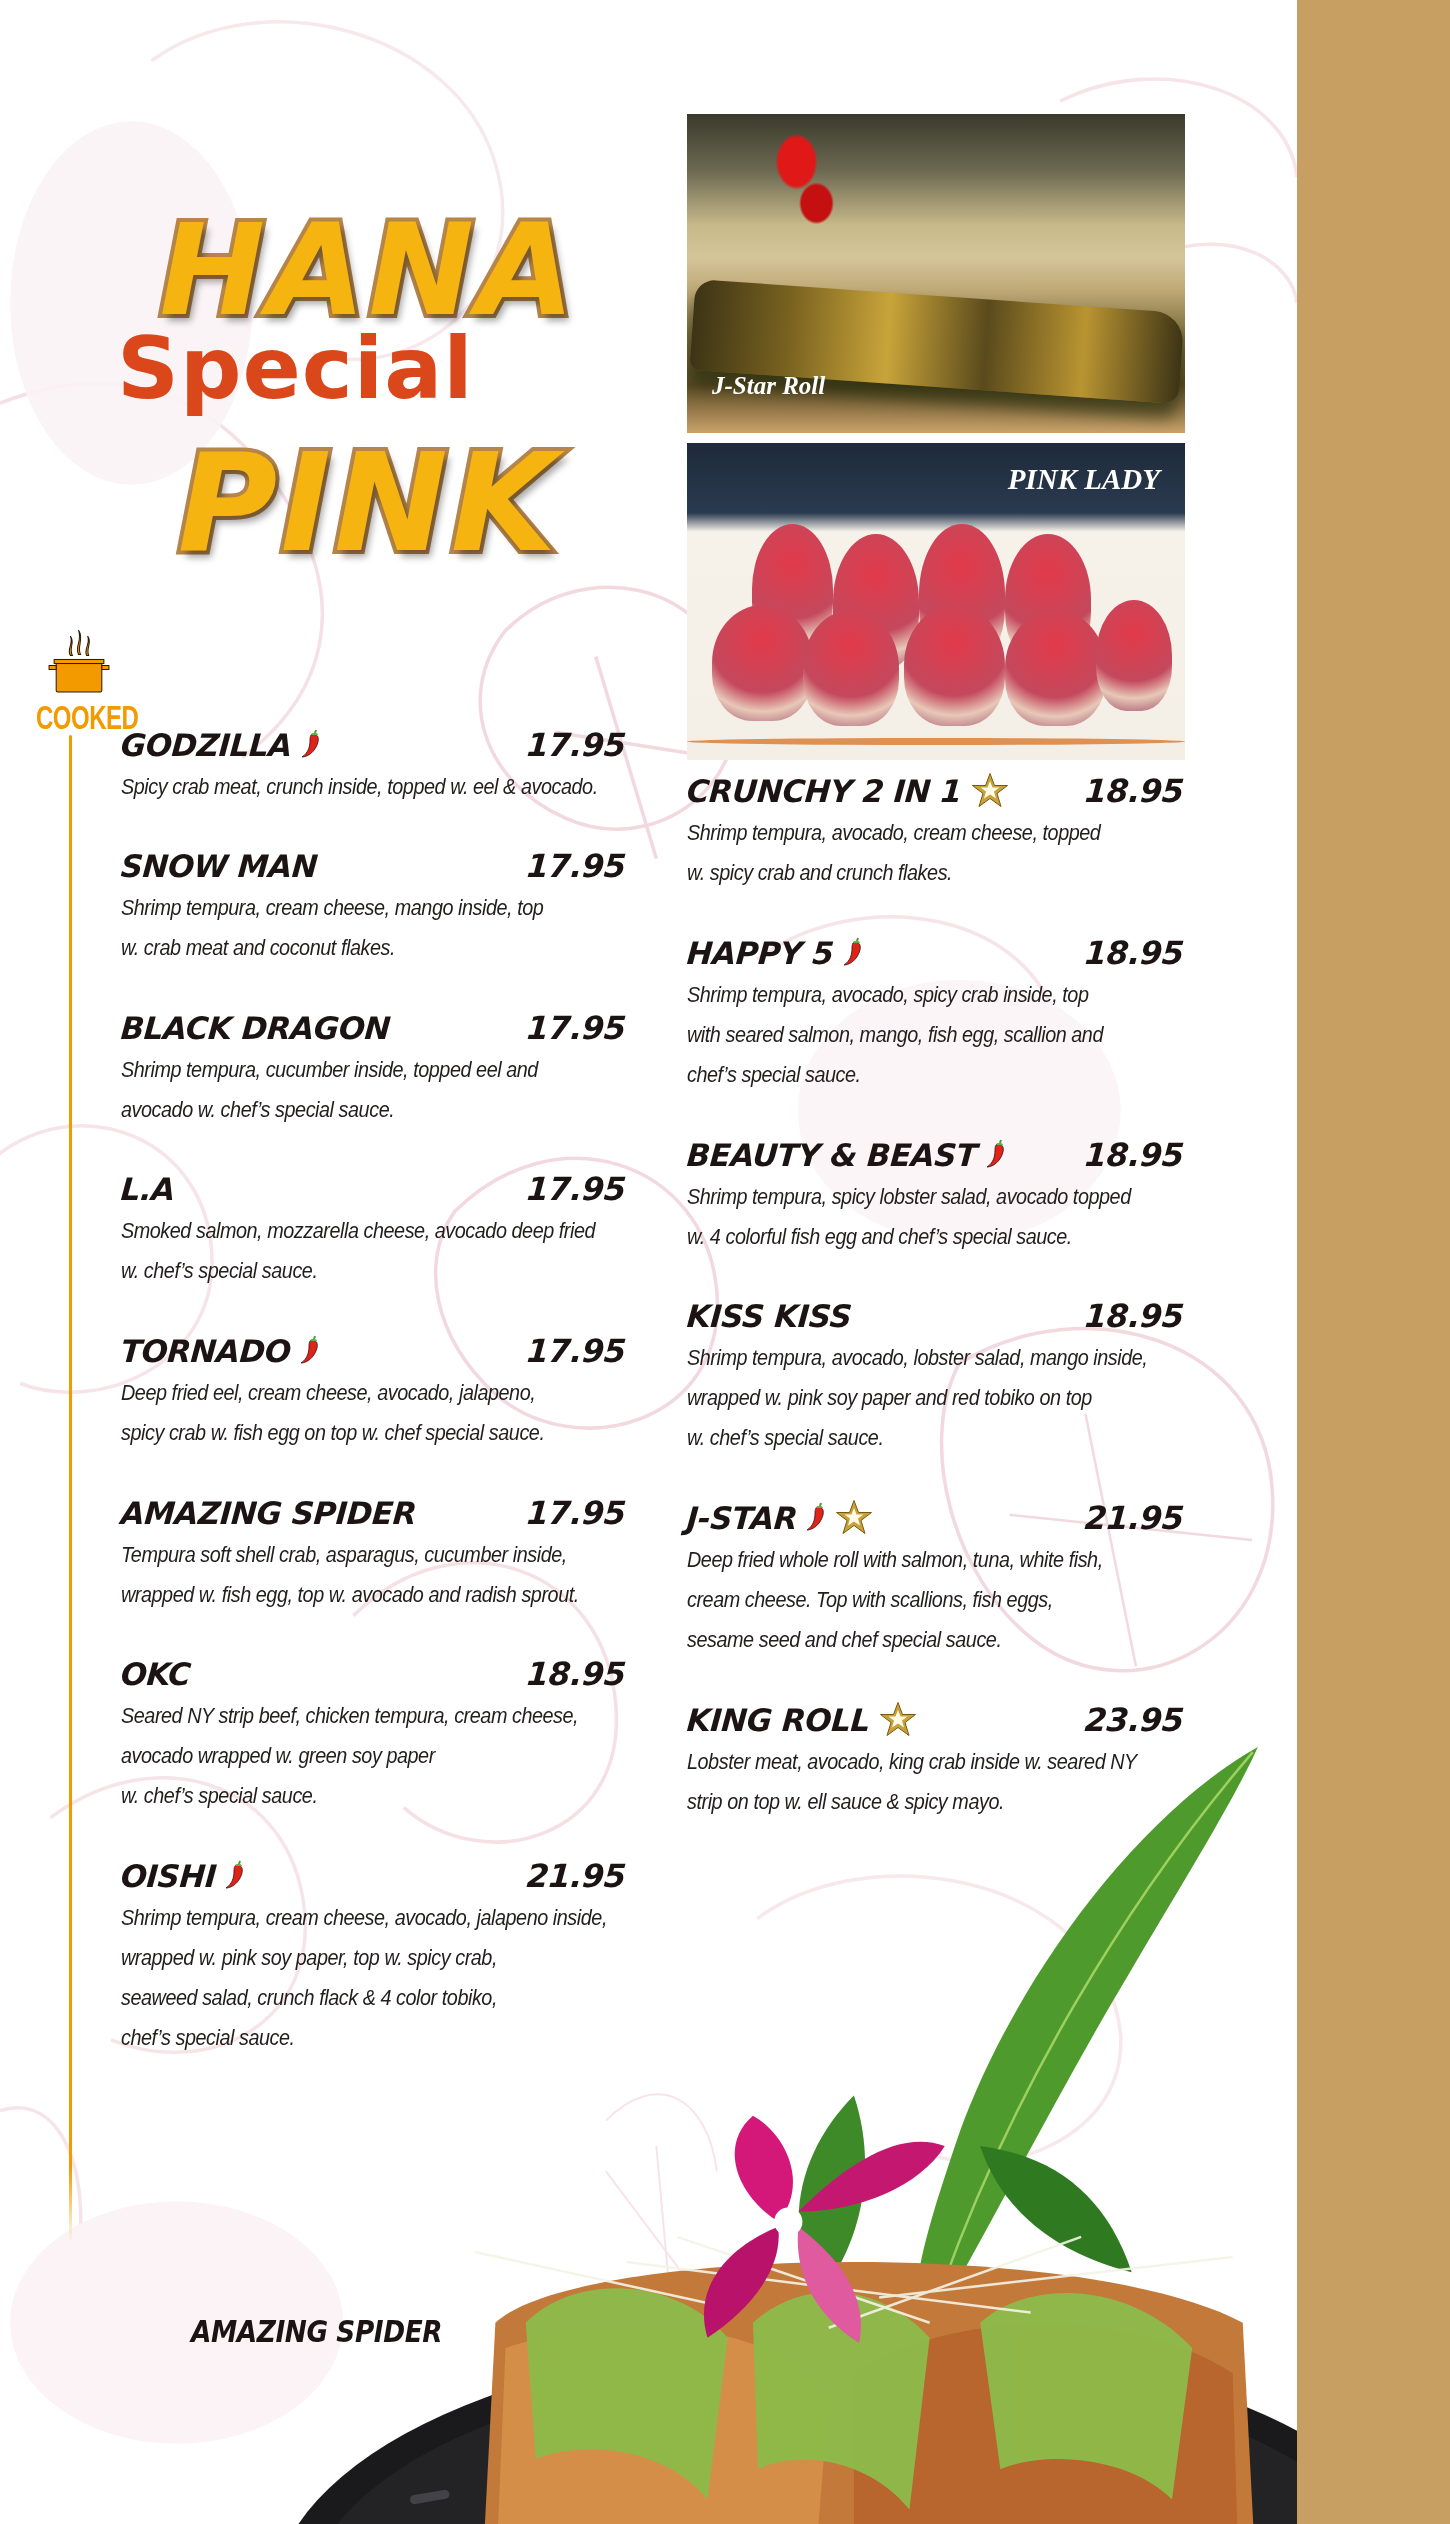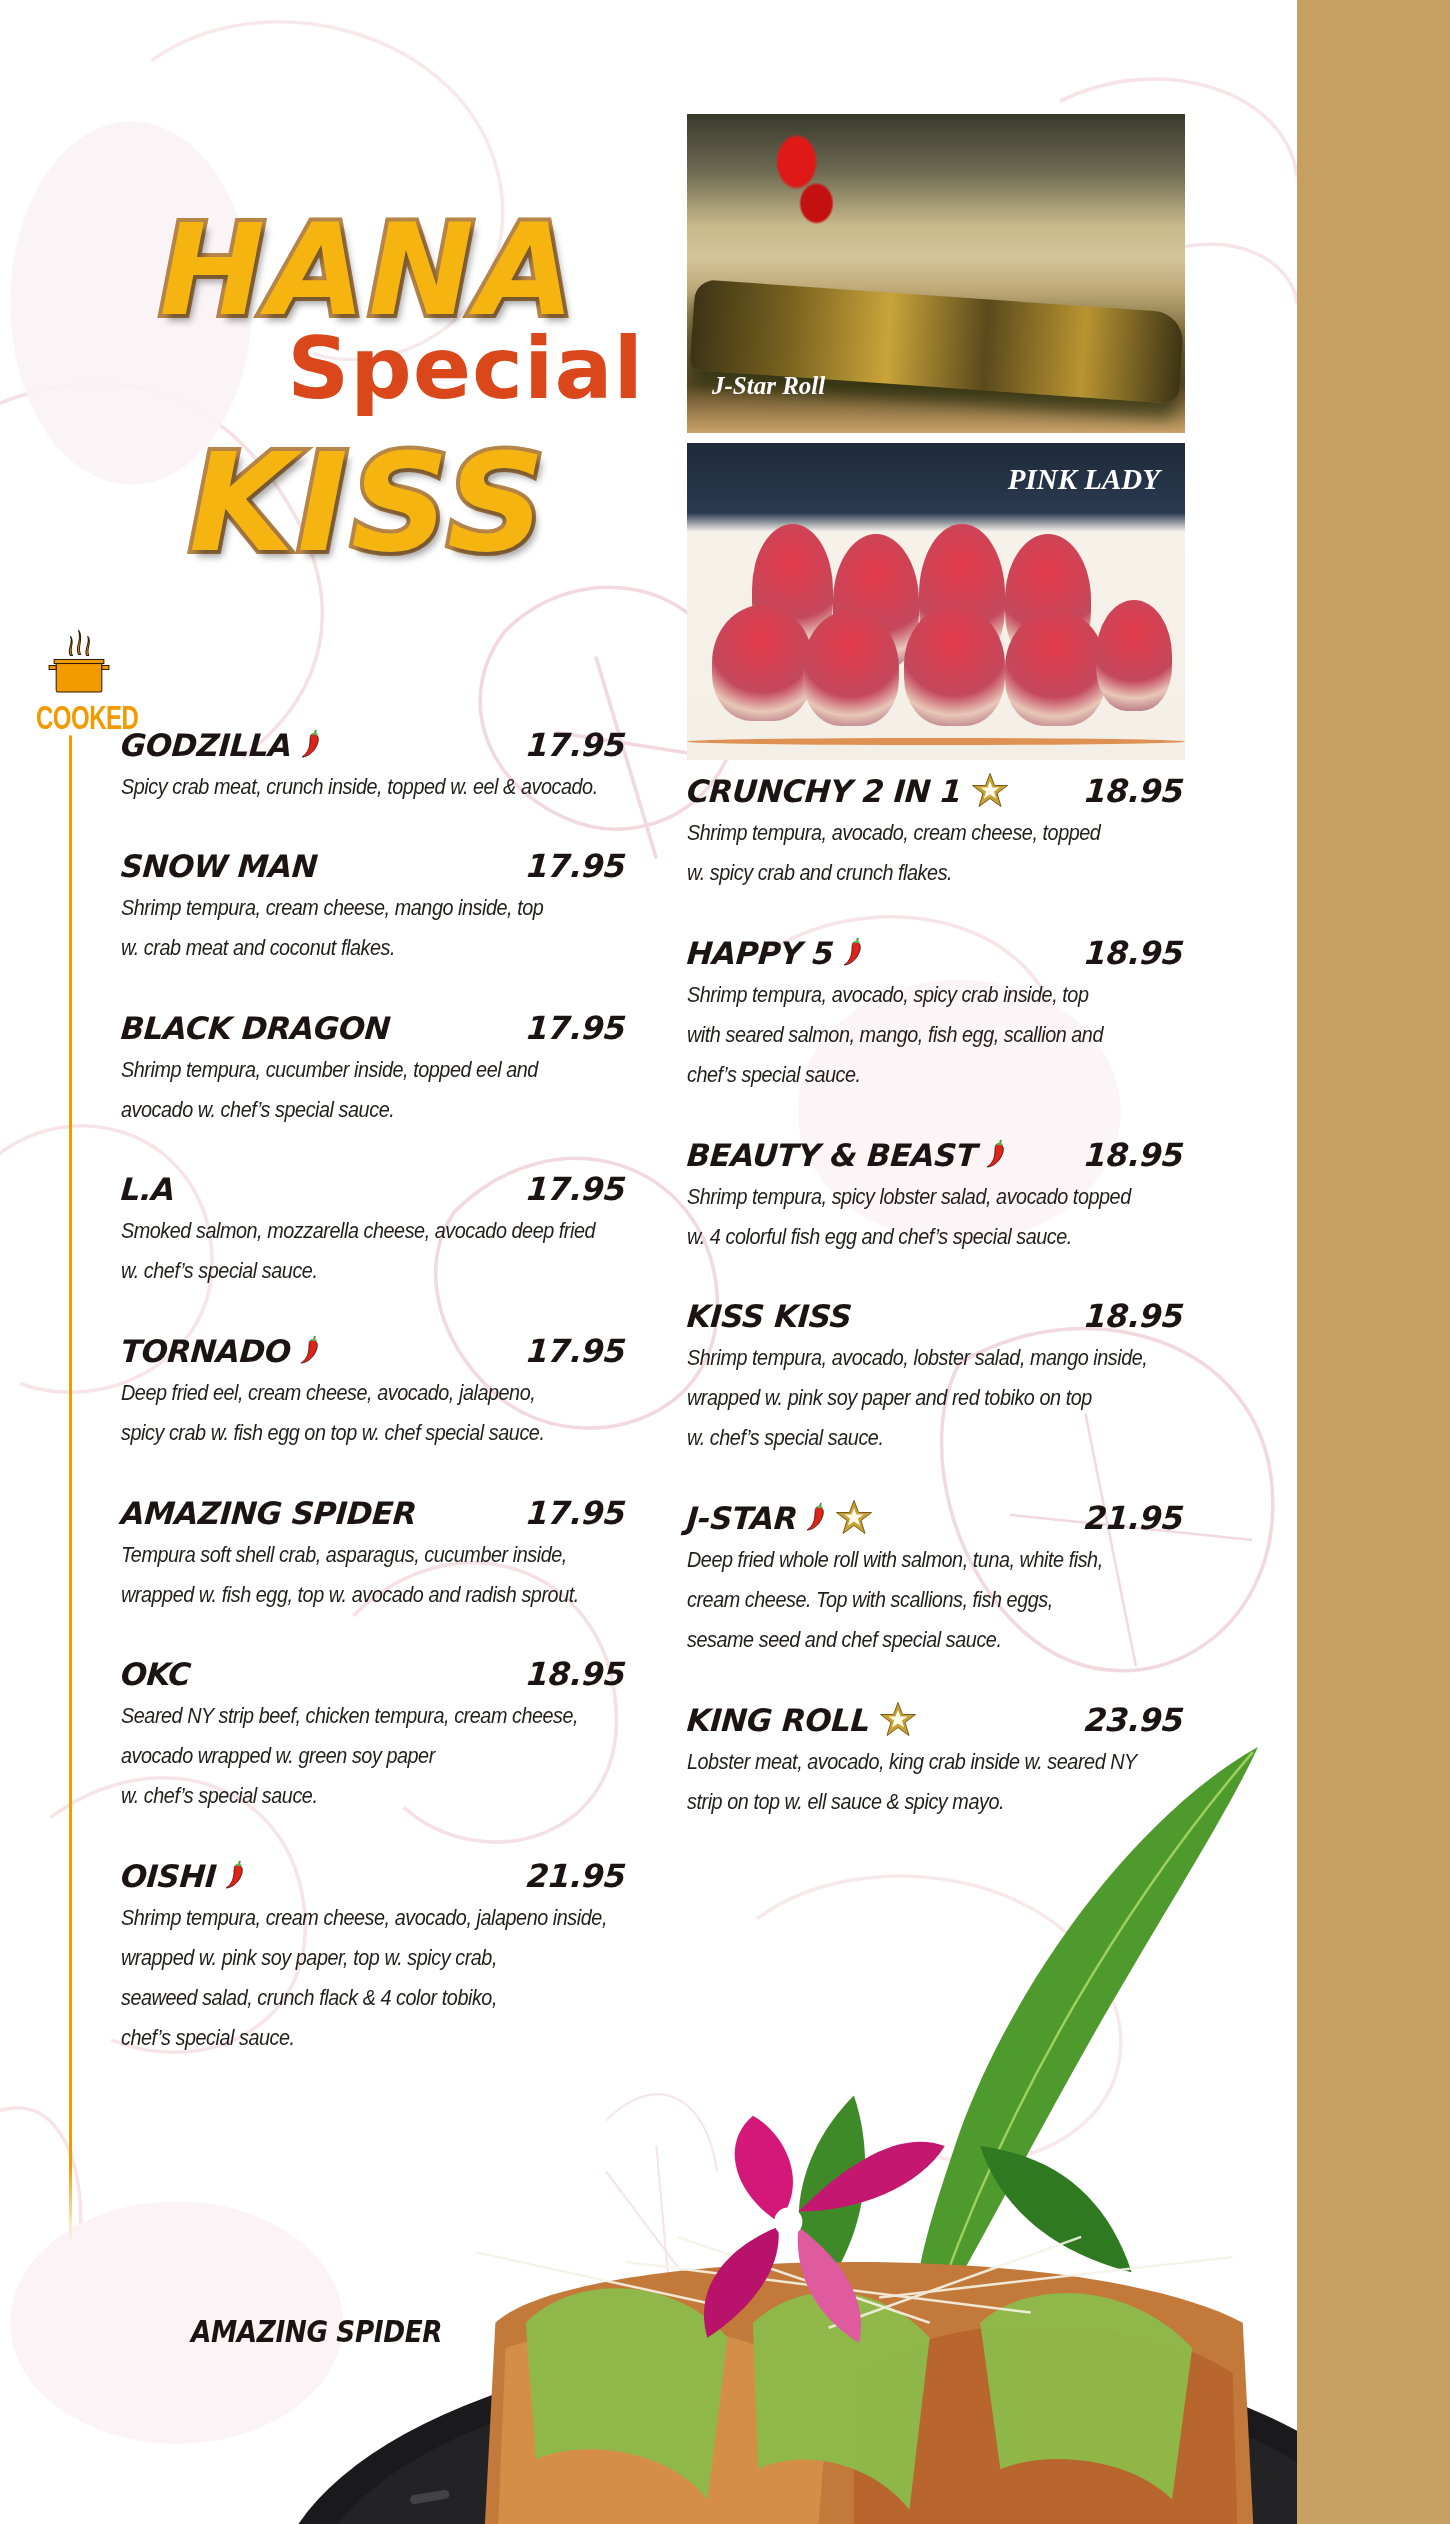--- a/index.html
+++ b/index.html
@@ -17,21 +17,21 @@
   .title-word {
     position: absolute; left: 0; width: 100%; text-align: center;
     font-family: "DejaVu Sans", sans-serif; font-weight: bold; font-style: italic;
     color: #f6b411; letter-spacing: 3px;
     -webkit-text-stroke: 8px #b5854a; paint-order: stroke fill;
     text-shadow: 5px 7px 7px rgba(0,0,0,0.35);
   }
   .title-hana { top: 10px; font-size: 126px; margin-top: 36px; }
   .title-roll { top: 273px; font-size: 136px; }
   .title-special {
-    position: absolute; left: 8px; width: 100%; top: 167px; text-align: right;
+    position: absolute; left: 16px; width: 100%; top: 167px; text-align: left;
     font-family: "DejaVu Sans", sans-serif; font-weight: bold; font-size: 86px;
     color: #d9471a; letter-spacing: 1px;
   }
 
   
   .cooked { position: absolute; left: 36px; top: 626px; width: 86px; }
   .cooked svg { display: block; margin: 0 auto; }
   .cooked-label {
     display: block; text-align: center; margin-top: 2px;
     font-family: "Liberation Sans", sans-serif; font-weight: bold; font-size: 24px;
@@ -114,21 +114,21 @@
     <path d="M1200 4200 C 1300 4100, 1400 4150, 1420 4300 M1200 4300 L 1500 4700 M1300 4250 L 1350 4800" stroke-width="4" opacity=".7"></path>
     <path d="M2100 200 C 2300 100, 2550 180, 2569 350 M2300 500 C 2450 450, 2560 520, 2569 600" opacity=".7"></path>
     <ellipse cx="260" cy="600" rx="240" ry="360" fill="#fbf3f5" stroke="none" opacity=".9"></ellipse>
     <ellipse cx="1900" cy="2200" rx="320" ry="260" fill="#fcf5f7" stroke="none"></ellipse>
     <ellipse cx="350" cy="4600" rx="330" ry="240" fill="#fbf3f5" stroke="none"></ellipse>
   </svg>
 
   <div class="title">
     <div class="title-word title-hana">HANA</div>
     <div class="title-special">Special</div>
-    <div class="title-word title-roll">KISS</div>
+    <div class="title-word title-roll">PINK</div>
   </div>
 
   <div class="cooked">
     <svg width="66" height="71" viewBox="0 0 130 140">
       <g stroke="#2a1a0a" stroke-width="2" fill="#f29a00">
         <path d="M48 58 C 40 45, 55 35, 48 20 C 58 32, 44 44, 52 58 Z"></path>
         <path d="M64 56 C 56 40, 72 30, 64 8 C 76 26, 60 40, 68 56 Z"></path>
         <path d="M80 58 C 74 45, 88 35, 82 20 C 92 32, 78 44, 84 58 Z"></path>
         <rect x="20" y="70" width="90" height="60" rx="3"></rect>
         <path d="M20 78 L 6 78 L 6 86 L 20 86 Z"></path>

